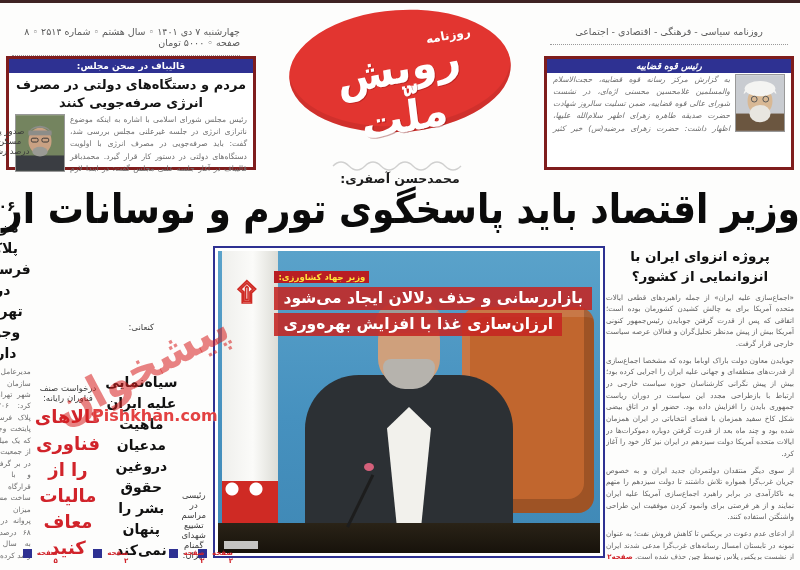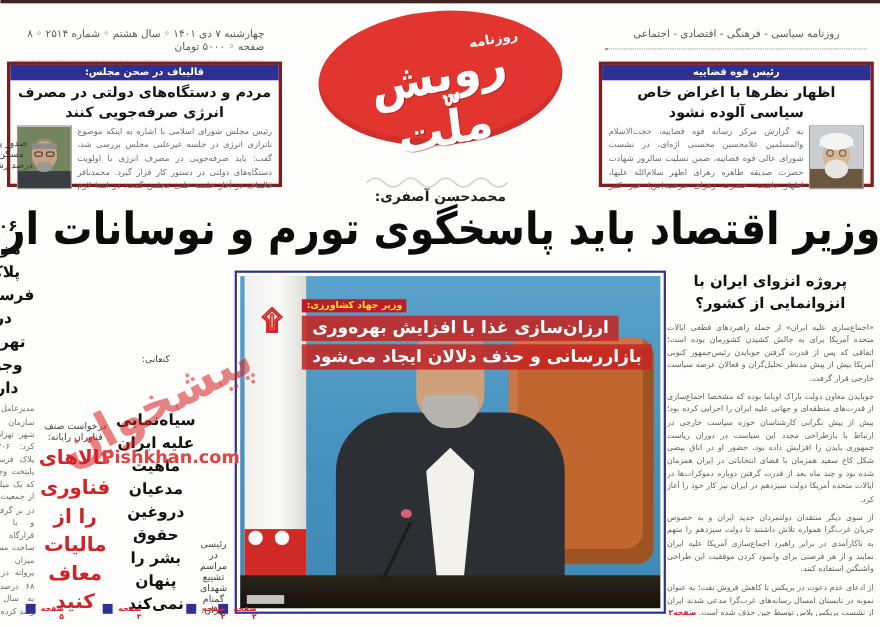--- a/index.html
+++ b/index.html
@@ -35,21 +35,21 @@
     letter-spacing:-2px; text-shadow:1px 1px 0 rgba(120,0,0,.35);
   }
   .site { position:absolute; top:130px; left:0; width:100%; color:#c3201f; font-weight:bold; font-size:13px; letter-spacing:.5px; font-family:"DejaVu Serif", serif; }
   .slogan-squiggle { position:absolute; top:150px; left:44px; opacity:.45; }
 
   
   .tbox {
     position:absolute; top:56px; width:250px; height:114px;
     border:3px solid #7f1d1d; background:#fff;
   }
-  .tbox-right { right:6px; }
+  .tbox-right { right:6px;font-style:italic; }
   .tbox-left  { left:6px; }
   .kickbar {
     height:14px; background:#2e3192; color:#fff; font-size:9px;
     text-align:center; line-height:14px; font-weight:bold;
   }
   .tbox h2 {
     font-size:13px; line-height:1.35; text-align:center; color:#141414;
     padding:3px 6px 2px; font-weight:bold;
   }
   .tbox .body {
@@ -154,21 +154,20 @@
       <span class="word-rooznameh">روزنامه</span>
       <div class="word-title">رویش ملّت</div>
     </div>
     <svg class="slogan-squiggle" width="140" height="14" viewBox="0 0 140 14">
       <path d="M2 8 q8 -8 16 0 t16 0 t16 0 t16 0 t16 0 t16 0 t16 0 t16 0" stroke="#9a9a9a" stroke-width="1.4" fill="none"></path>
     </svg>
   </div>
 
   <div class="tbox tbox-right">
     <div class="kickbar">رئیس قوه قضاییه</div>
-    <h2>اظهار نظرها با اغراض خاص سیاسی آلوده نشود</h2>
     <div class="body">
       <svg class="portrait float-r" viewBox="0 0 50 58">
         <rect width="50" height="58" fill="#c9ccd1"></rect>
         <rect y="40" width="50" height="18" fill="#6b5640"></rect>
         <ellipse cx="25" cy="27" rx="13" ry="15" fill="#d8b894"></ellipse>
         <path d="M8 20 Q25 2 42 20 Q42 12 25 8 Q8 12 8 20 Z" fill="#f4f4f2"></path>
         <ellipse cx="25" cy="14" rx="16" ry="8" fill="#f4f4f2"></ellipse>
         <ellipse cx="25" cy="40" rx="11" ry="9" fill="#e8e6e0"></ellipse>
         <circle cx="19" cy="25" r="3" fill="none" stroke="#555" stroke-width="1"></circle>
         <circle cx="31" cy="25" r="3" fill="none" stroke="#555" stroke-width="1"></circle>
@@ -212,22 +211,22 @@
       <div class="head">
         <div class="hair"></div>
         <div class="beard"></div>
       </div>
       <div class="desk"></div>
       <div class="mic-stem"></div>
       <div class="mic-head"></div>
       <div class="credit"></div>
       <div class="photo-cap">
         <span class="cap-kicker">وزیر جهاد کشاورزی:</span>
+        <span class="cap-line"><span>بازاررسانی و حذف دلالان ایجاد می‌شود</span></span>
         <span class="cap-line"><span>ارزان‌سازی غذا با افزایش بهره‌وری</span></span>
-        <span class="cap-line"><span>بازاررسانی و حذف دلالان ایجاد می‌شود</span></span>
       </div>
     </div>
   </div>
 
   <div class="col-right">
     <h2>پروژه انزوای ایران با انزوانمایی از کشور؟</h2>
     <p>«اجماع‌سازی علیه ایران» از جمله راهبردهای قطعی ایالات متحده آمریکا برای به چالش کشیدن کشورمان بوده است؛ اتفاقی که پس از قدرت گرفتن جوبایدن رئیس‌جمهور کنونی آمریکا بیش از پیش مدنظر تحلیل‌گران و فعالان عرصه سیاست خارجی قرار گرفت.</p>
     <p>جوبایدن معاون دولت باراک اوباما بوده که مشخصا اجماع‌سازی از قدرت‌های منطقه‌ای و جهانی علیه ایران را اجرایی کرده بود؛ بیش از پیش نگرانی کارشناسان حوزه سیاست خارجی در ارتباط با بازطراحی مجدد این سیاست در دوران ریاست جمهوری بایدن را افزایش داده بود. حضور او در اتاق بیضی شکل کاخ سفید همزمان با فضای انتخاباتی در ایران همزمان شده بود و چند ماه بعد از قدرت گرفتن دوباره دموکرات‌ها در ایالات متحده آمریکا دولت سیزدهم در ایران نیز کار خود را آغاز کرد.</p>
     <p>از سوی دیگر منتقدان دولتمردان جدید ایران و به خصوص جریان غرب‌گرا همواره تلاش داشتند تا دولت سیزدهم را متهم به ناکارآمدی در برابر راهبرد اجماع‌سازی آمریکا علیه ایران نمایند و از هر فرصتی برای وانمود کردن موفقیت این طراحی واشنگتن استفاده کنند.</p>
     <p>

